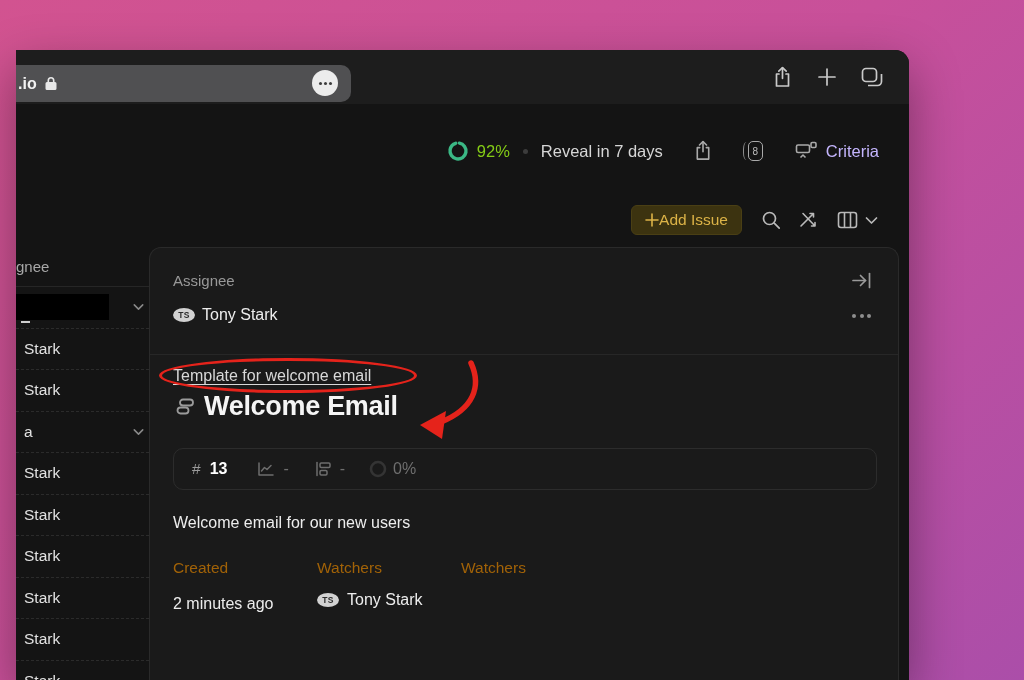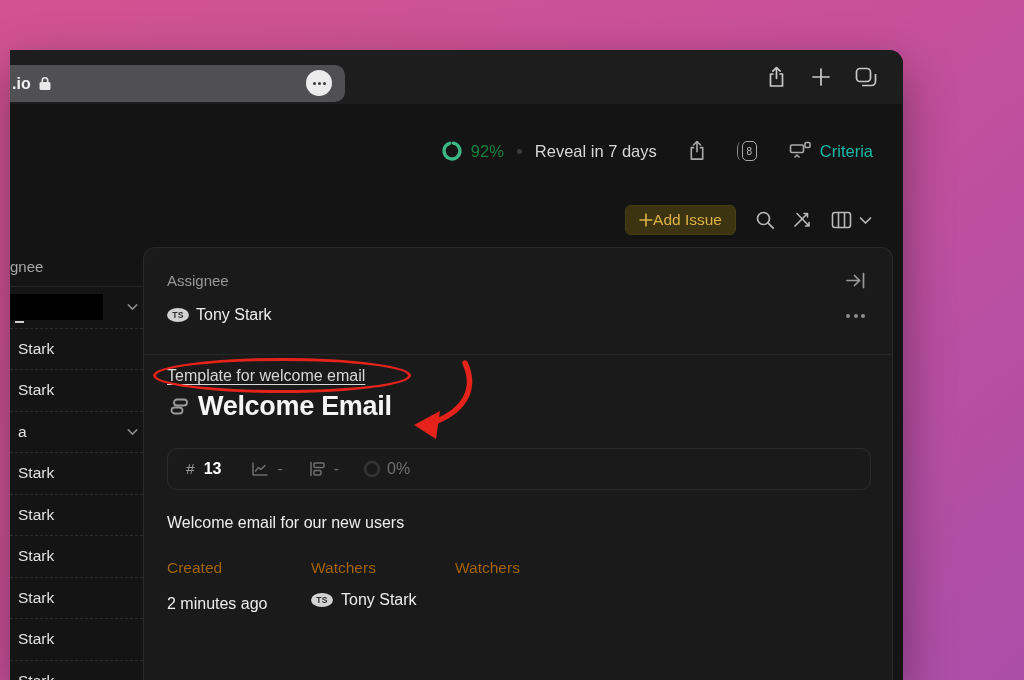--- a/index.html
+++ b/index.html
@@ -3,21 +3,21 @@
 <meta charset="utf-8">
 <style>
   * { margin:0; padding:0; box-sizing:border-box; }
   html,body { width:1024px; height:680px; overflow:hidden; }
   body {
     font-family:"Liberation Sans","DejaVu Sans",sans-serif;
     background:linear-gradient(140deg,#d25390 0%,#c8509a 48%,#ab4ea9 100%);
     position:relative;
   }
   .window {
-    position:absolute; left:10px; top:50px; width:893px; height:630px;
+    position:absolute; left:16px; top:50px; width:893px; height:630px;
     background:#141414; border-top-right-radius:14px; overflow:hidden;
     box-shadow:0 18px 50px rgba(0,0,0,.38);
   }
   
   .toolbar { position:absolute; left:0; top:0; width:100%; height:54px; background:#1d1d1d; }
   .url-bar {
     position:absolute; left:-22px; top:15px; width:357px; height:37px;
     background:#505052; border-radius:10px; display:flex; align-items:center;
     color:#f2f2f2; font-size:16px; font-weight:700; padding-left:24px;
   }
@@ -30,34 +30,34 @@
   .toolbar-actions {
     position:absolute; right:25px; top:0; height:54px; display:flex; align-items:center; gap:24px;
     color:#c9c9c9;
   }
   .tbtn { display:flex; align-items:center; justify-content:center; cursor:pointer; }
   
   .app-row1 {
     position:absolute; right:30px; top:85px; height:32px;
     display:flex; align-items:center; color:#cfcfcf;
   }
-  .pct { font-size:16.5px; color:#15803d; margin-left:8px; }
+  .pct { font-size:16.5px; color:#84cc16; margin-left:8px; }
   .dot-sep { width:5px; height:5px; border-radius:50%; background:#3c3c3c; margin:0 13px; }
   .reveal { font-size:16.5px; color:#d6d6d6; }
   .app-row1 .ico { color:#a9a9a9; display:flex; } .gap28 { margin-left:30px; }
   .card8 { position:relative; width:22px; height:22px; color:#a9a9a9; }
   .card8 .inner {
     position:absolute; left:5px; top:1px; width:15px; height:20px; border:1.6px solid #a9a9a9;
     border-radius:5px; font-size:10px; color:#bdbdbd; display:flex; align-items:center; justify-content:center;
   }
   .card8 .paren {
     position:absolute; left:0; top:2px; width:7px; height:18px;
     border-left:1.6px solid #8d8d8d; border-radius:50% 0 0 50%/40% 0 0 40%;
   }
-  .criteria-label { font-size:16.5px; color:#14b8a6; margin-left:9px; }
+  .criteria-label { font-size:16.5px; color:#c4b5fd; margin-left:9px; }
   .app-row2 {
     position:absolute; right:31px; top:154px; height:32px;
     display:flex; align-items:center; color:#b9b9b9;
   }
   .add-issue {
     height:30px; padding:0 13px; border-radius:6px; background:#3c3310;
     color:#dcb347; font-size:15.5px; display:flex; align-items:center; gap:0; cursor:pointer;
     border:1px solid #4a3f14;
   }
   .ib { display:flex; align-items:center; justify-content:center; cursor:pointer; color:#b9b9b9; }

